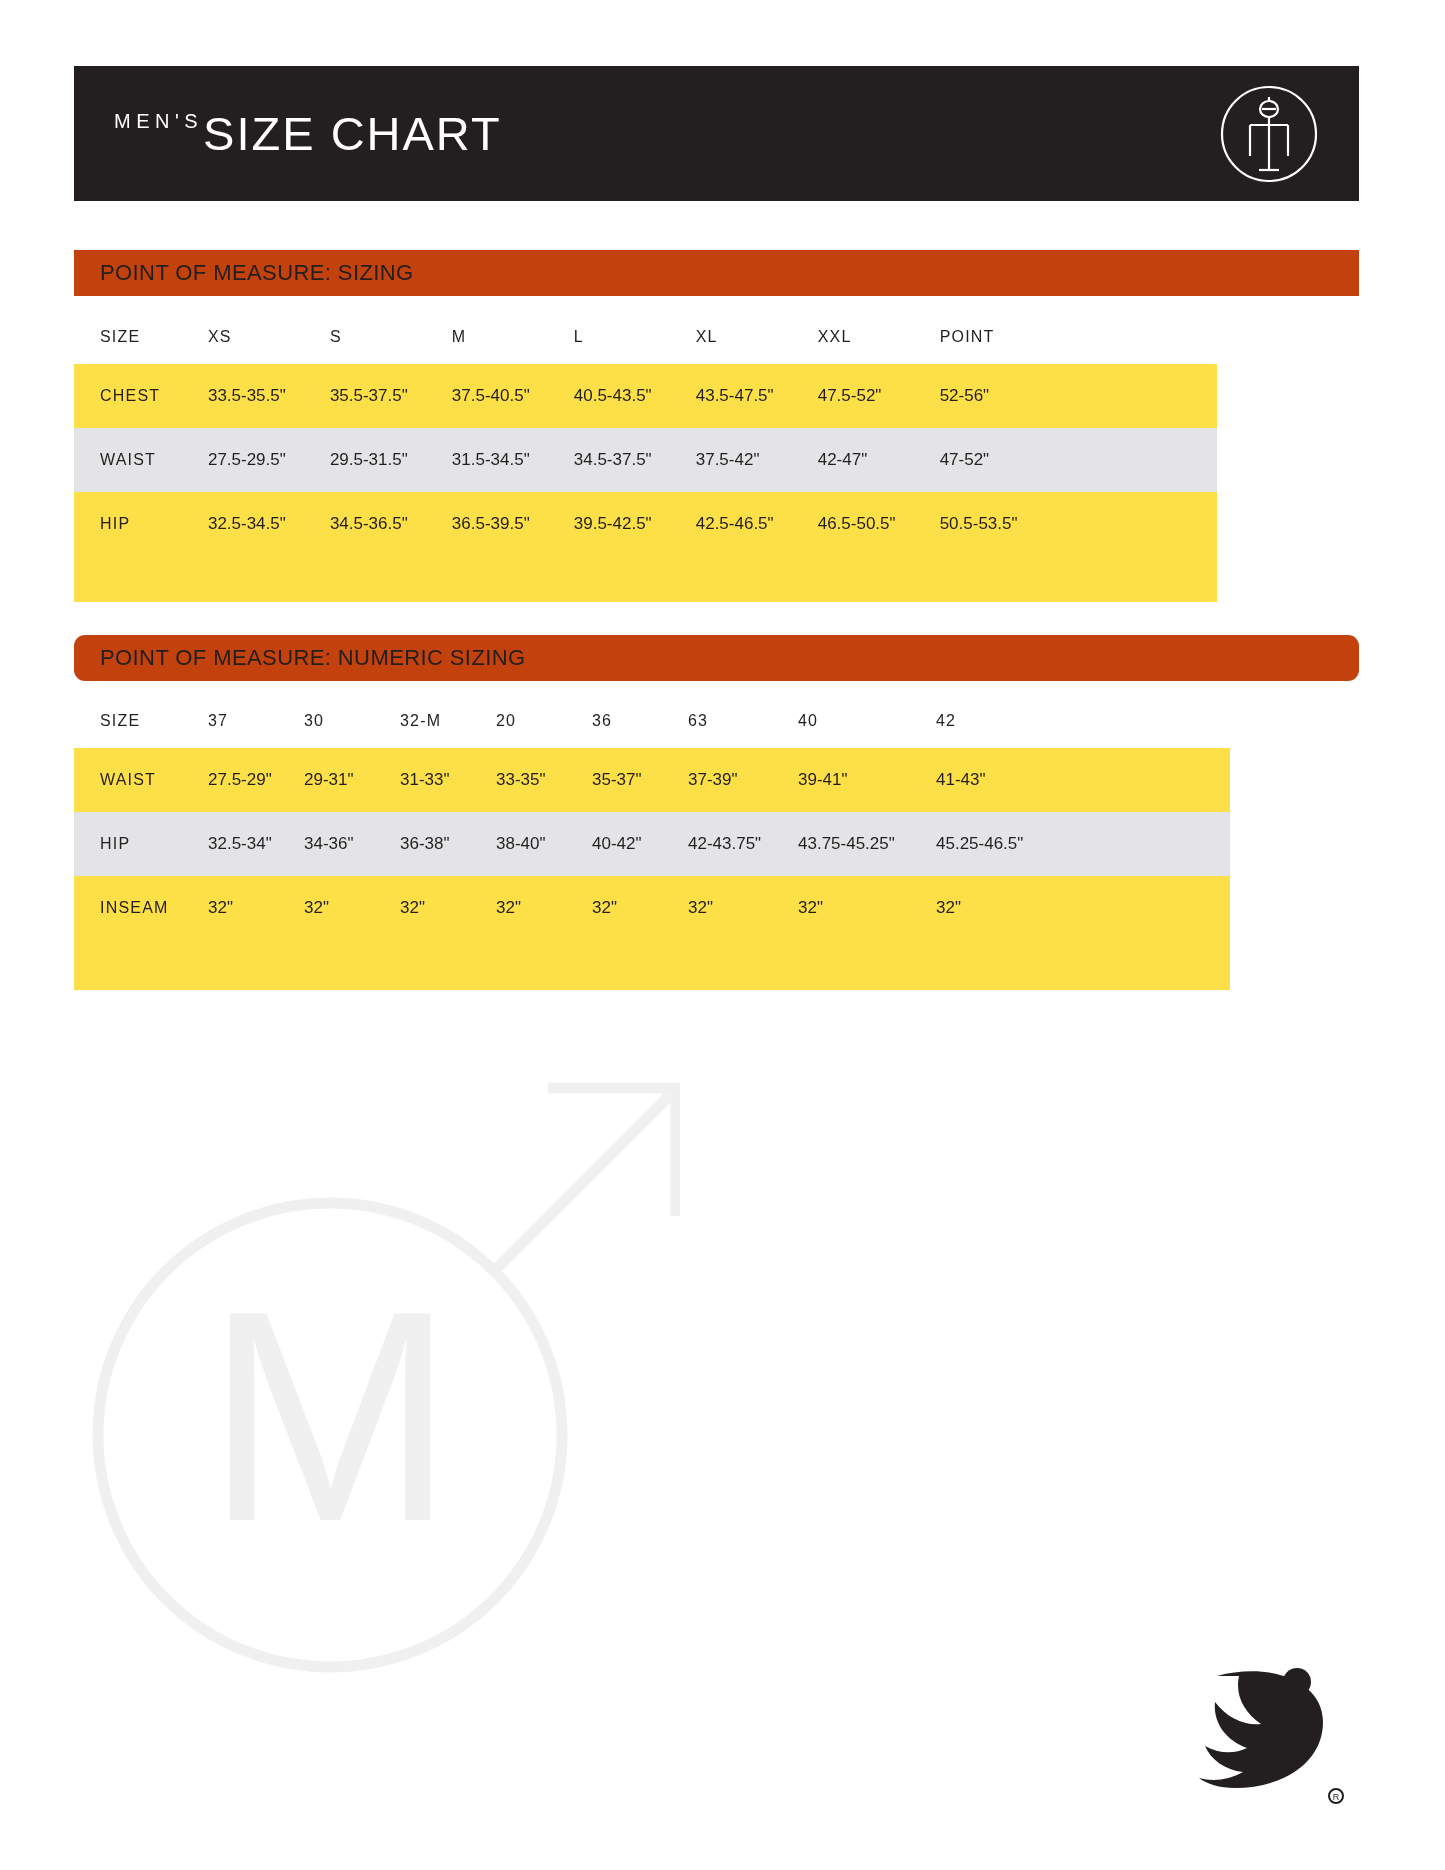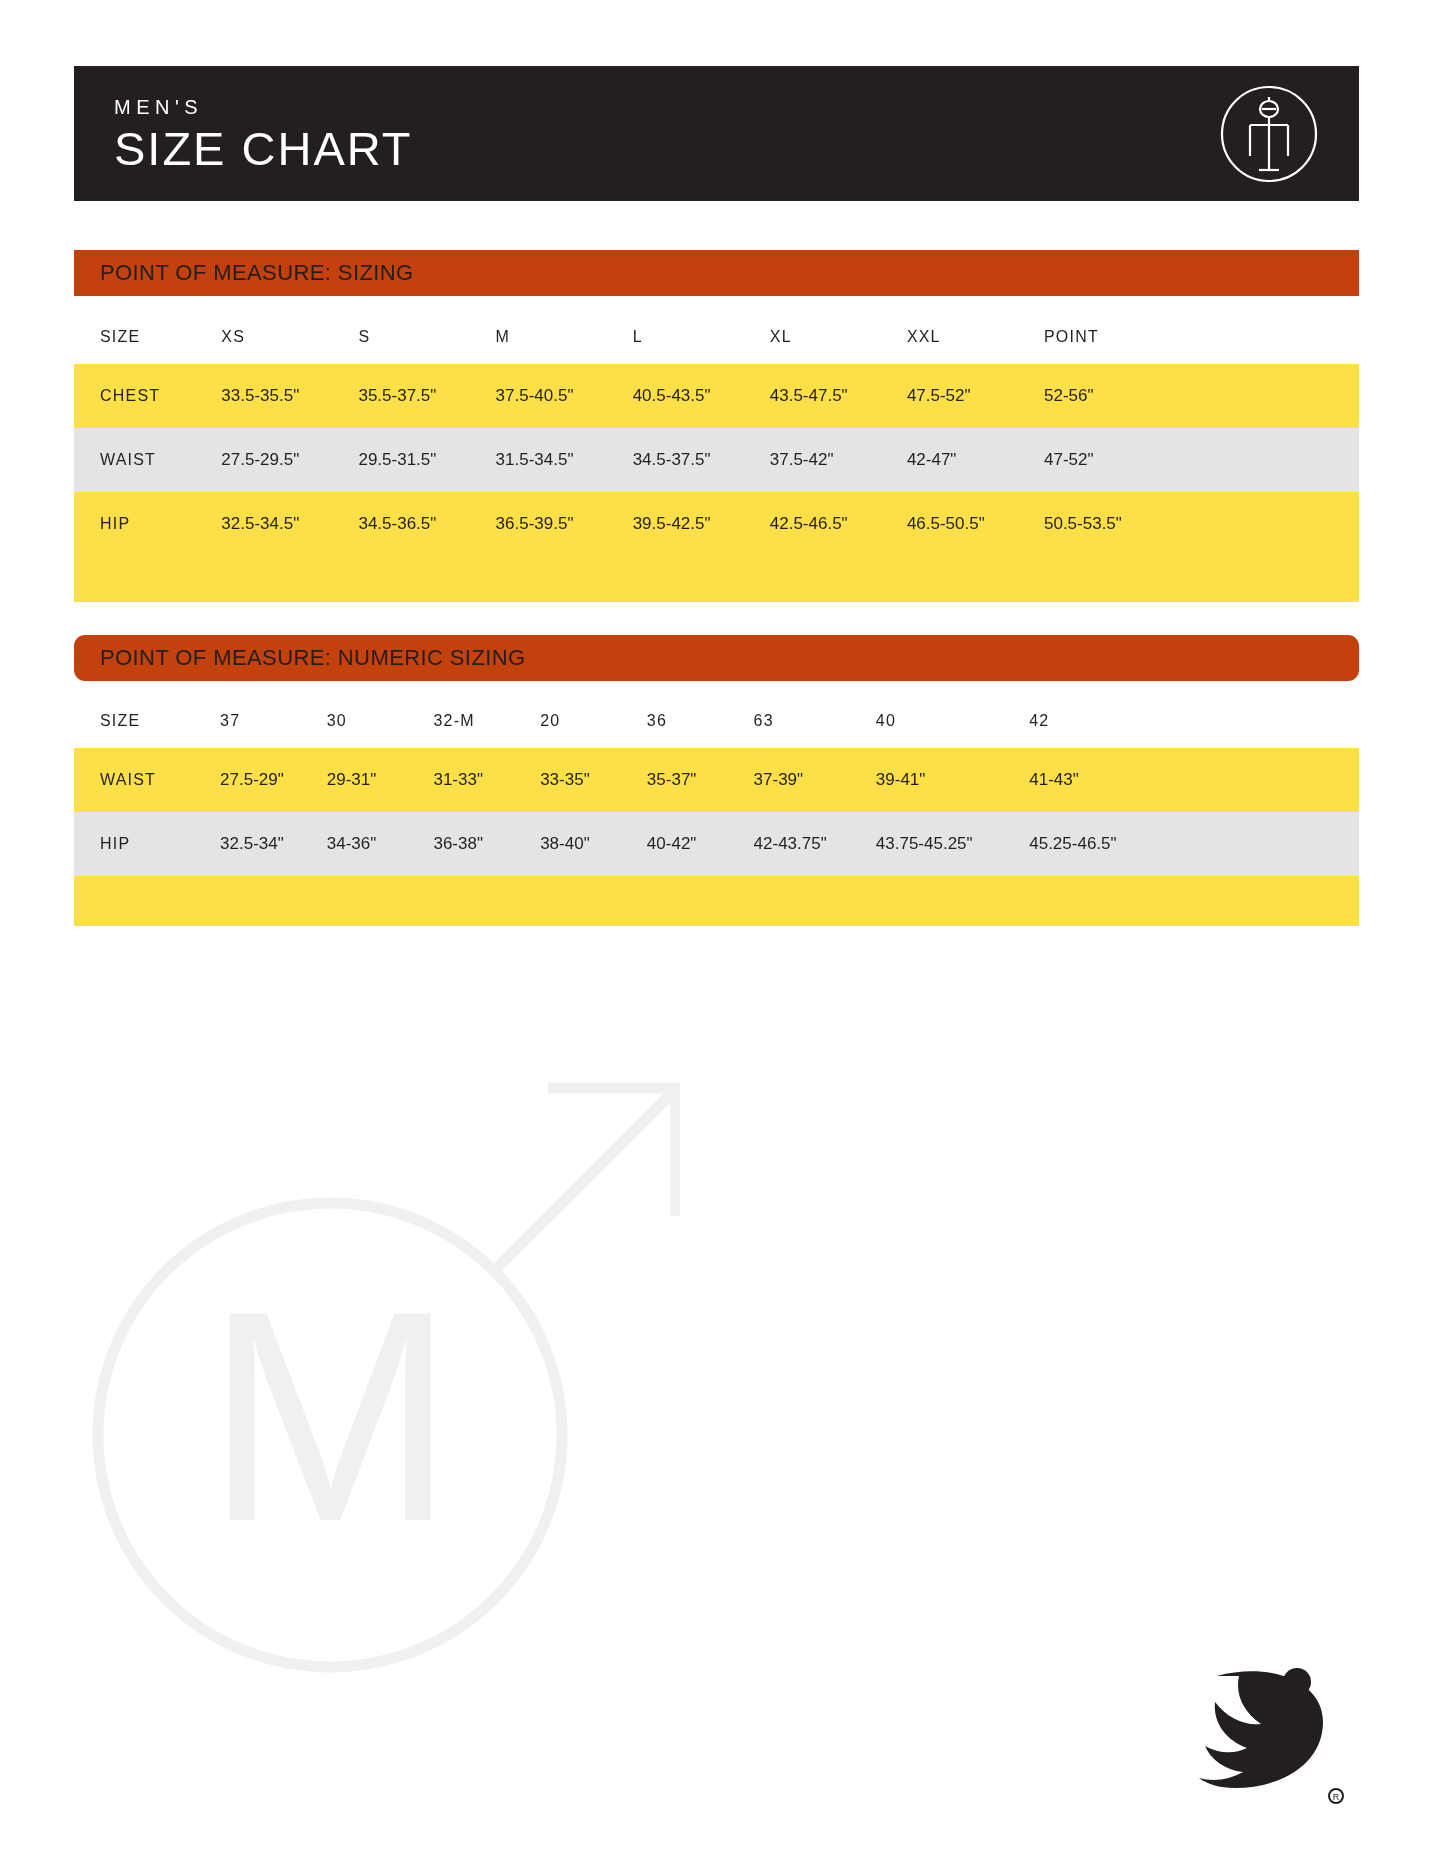--- a/index.html
+++ b/index.html
@@ -25,21 +25,21 @@
     height: 135px;
     background: #231f20;
     display: flex;
     align-items: center;
     justify-content: space-between;
     box-sizing: border-box;
     padding: 0 32px 0 40px;
   }
   .header-text {
     display: flex;
-    flex-direction: column;
+    flex-direction: row;
     justify-content: center;
   }
   .header-eyebrow {
     color: #ffffff;
     font-size: 20px;
     letter-spacing: 5.5px;
     font-weight: 400;
     margin-bottom: 6px;
   }
   .header-title {
@@ -72,21 +72,21 @@
   .band span {
     font-size: 22px;
     letter-spacing: 0.4px;
     color: #231f20;
   }
 
   
   .tbl {
     position: absolute;
     left: 74px;
-    width: 1285px;
+    width: 1143px;
     border-collapse: collapse;
     table-layout: fixed;
   }
   .tbl td, .tbl th {
     font-size: 17px;
     font-weight: 400;
     text-align: left;
     color: #231f20;
     padding: 0 0 0 26px;
     box-sizing: border-box;
@@ -267,20 +267,31 @@
       <td>32.5-34"</td>
       <td>34-36"</td>
       <td>36-38"</td>
       <td>38-40"</td>
       <td>40-42"</td>
       <td>42-43.75"</td>
       <td>43.75-45.25"</td>
       <td>45.25-46.5"</td>
     </tr>
     <tr class="data-row shade-dark">
+      <td class="lbl">INSEAM</td>
+      <td>32"</td>
+      <td>32"</td>
+      <td>32"</td>
+      <td>32"</td>
+      <td>32"</td>
+      <td>32"</td>
+      <td>32"</td>
+      <td>32"</td>
+    </tr>
+    <tr class="data-row shade-dark">
       <td colspan="9" style="height:50px;"></td>
     </tr>
   </tbody>
 </table>
 
 <svg class="watermark" viewBox="0 0 620 620">
   <circle cx="270" cy="375" r="232" fill="none" stroke="#f0f0f0" stroke-width="11"></circle>
   <line x1="434" y1="211" x2="610" y2="35" stroke="#f0f0f0" stroke-width="11"></line>
   <polyline points="488,28 616,28 616,156" fill="none" stroke="#f0f0f0" stroke-width="11"></polyline>
   <text x="270" y="460" text-anchor="middle" font-family="'Liberation Sans', sans-serif" font-size="300" fill="#f0f0f0">M</text>

